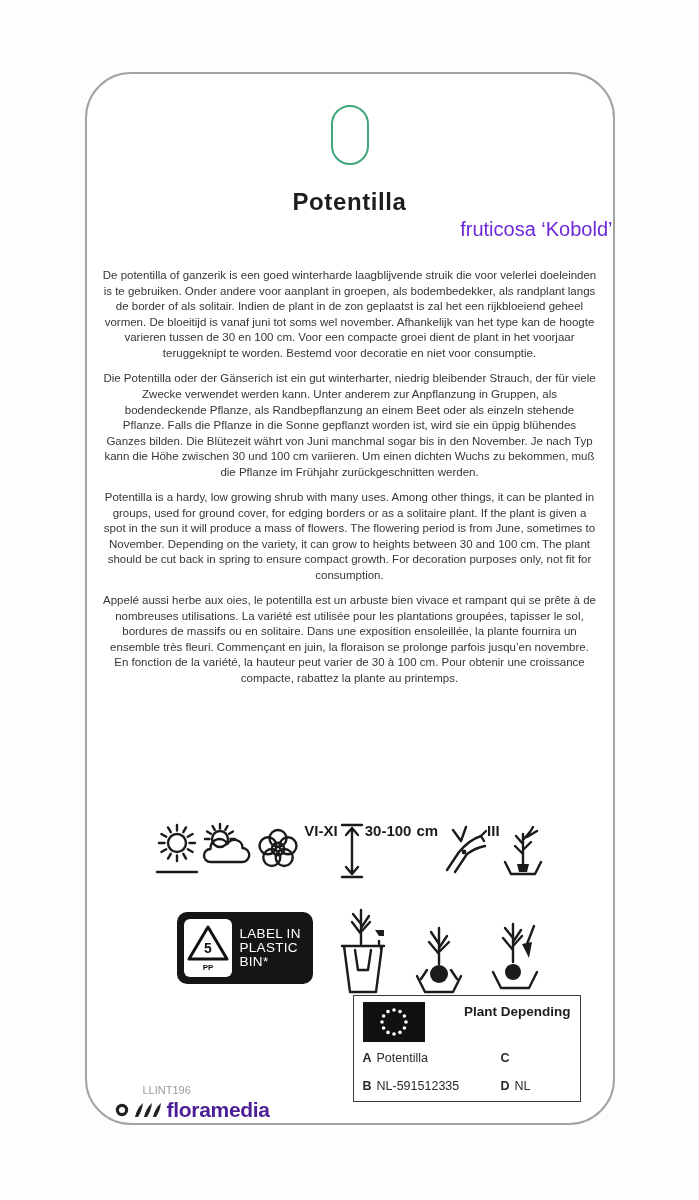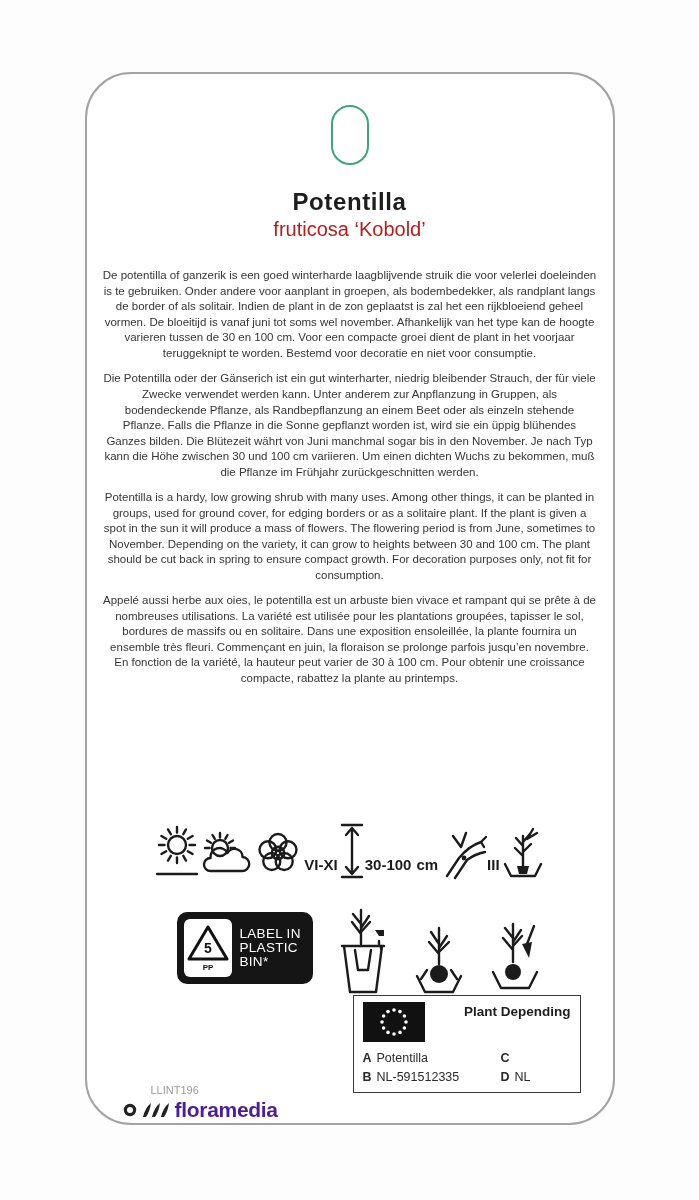--- a/index.html
+++ b/index.html
@@ -15,30 +15,30 @@
   }
   .hang-hole{
     width:34px;height:56px;border:2px solid #3fa578;border-radius:20px;
     margin:31px auto 0;background:#fff;
   }
   .title{
     margin:24px 0 0;text-align:center;font-size:24px;font-weight:bold;
     color:#1d1d1d;letter-spacing:.6px;line-height:1.1;
   }
   .subtitle{
-    text-align:center;font-size:20px;color:#b91c1c;margin-top:3px;line-height:1.15;
+    text-align:right;font-size:20px;color:#6d28d9;margin-top:3px;line-height:1.15;
   }
   .desc{
     width:494px;margin:10px auto 0;text-align:center;
     font-size:11.5px;line-height:1.35;color:#363636;
   }
   .desc.first{margin-top:27px;}
   .icon-row{
     position:absolute;top:748px;left:0;width:100%;
-    display:flex;justify-content:center;align-items:flex-end;
+    display:flex;justify-content:center;align-items:flex-start;
   }
   .icon-row svg{display:block;}
   .icon-label{
     font-size:15px;font-weight:bold;color:#1c1c1c;margin:0 1px 7px 0;white-space:nowrap;
   }
   .icon-label.unit{margin-left:4px;}
   .prep-row{
     position:absolute;top:830px;left:90px;
     display:flex;align-items:flex-end;gap:24px;
   }
@@ -51,25 +51,25 @@
   }
   .badge-text{line-height:1.02;font-weight:normal;font-size:13.5px;letter-spacing:.3px;}
   .badge-text span{display:block;}
   .passport{
     position:absolute;top:921px;left:266px;width:228px;box-sizing:border-box;
     border:1.5px solid #3a3a3a;background:#fff;padding:6px 9px 8px;
   }
   .pp-head{display:flex;justify-content:space-between;align-items:flex-start;}
   .pp-title{font-size:13.5px;font-weight:bold;color:#1d1d1d;margin-top:2px;}
   .pp-rows{
-    display:grid;grid-template-columns:138px 1fr;margin-top:9px;row-gap:5px;
+    display:grid;grid-template-columns:138px 1fr;margin-top:9px;row-gap:14px;
     font-size:12.5px;color:#2a2a2a;
   }
   .pp-key{font-weight:bold;margin-right:5px;}
-  .footer{position:absolute;left:36px;bottom:1px;}
+  .footer{position:absolute;left:28px;bottom:1px;}
   .code{font-size:11px;color:#9b9b9b;margin:0 0 2px 28px;}
   .brand{display:flex;align-items:center;gap:4px;}
   .brand-name{font-size:21px;font-weight:bold;color:#4c1d95;letter-spacing:-.3px;}
   .stroke{stroke:#1b1b1b;stroke-width:2.4;fill:none;stroke-linecap:round;stroke-linejoin:round;}
   .fillb{fill:#1b1b1b;stroke:none;}
 </style>
 </head>
 <body>
 
 <div class="card">

